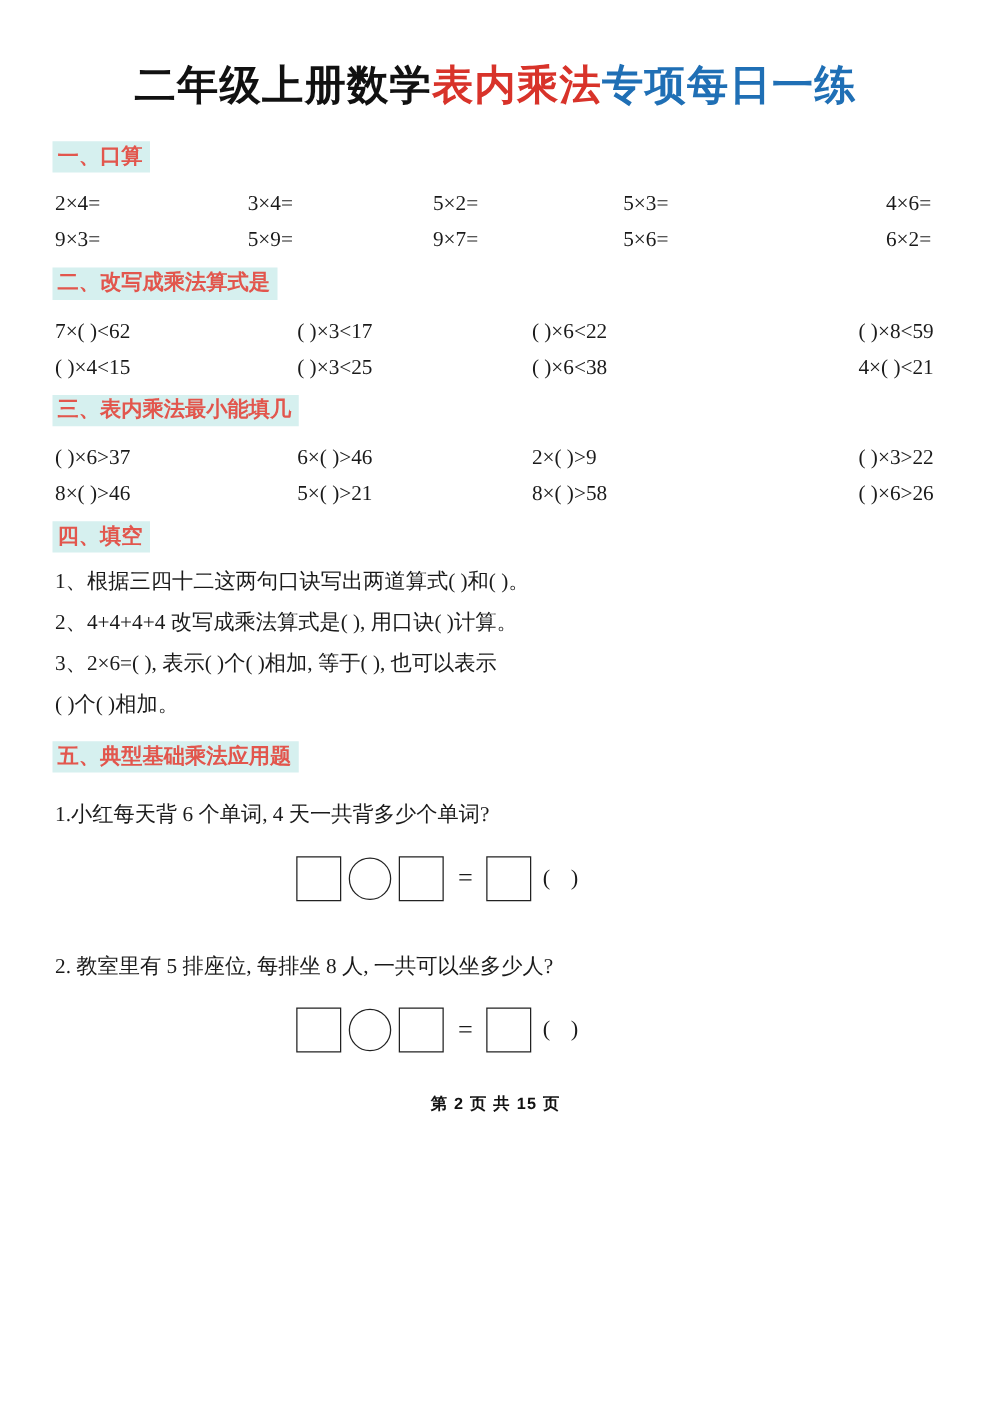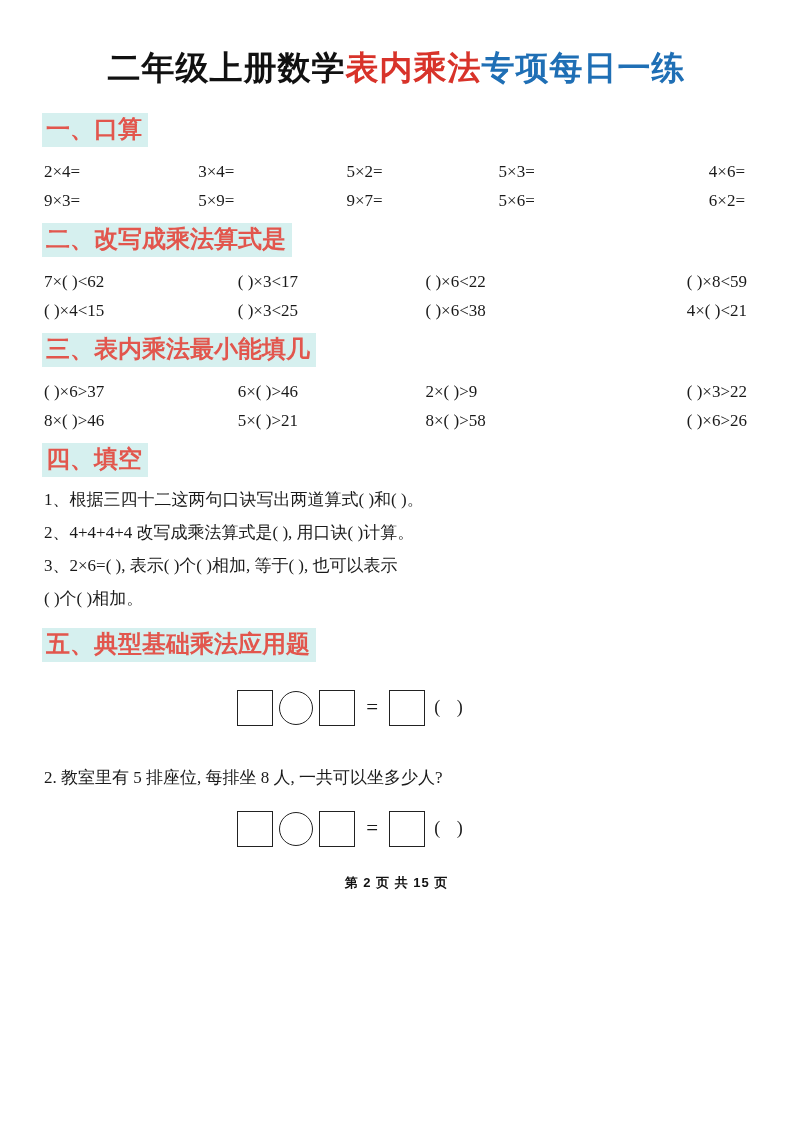--- a/index.html
+++ b/index.html
@@ -34,21 +34,21 @@
     white-space: nowrap;
   }
   .title .t-black { color: #111111; }
   .title .t-red   { color: #d8332a; }
   .title .t-blue  { color: #1f6fb5; }
 
   
   .section-head {
     display: inline-block;
     font-family: "Liberation Sans", "DejaVu Sans", sans-serif;
-    font-size: 24px;
+    font-size: 17px;
     font-weight: bold;
     color: #e2564d;
     background: #d6f0ef;
     padding: 1px 6px 3px 4px;
     margin: 12px 0 6px 0;
     line-height: 1.25;
   }
 
   
   .row5 {
@@ -203,20 +203,21 @@
   <div class="section-head">四、填空</div>
 
   <div class="fill-line">1、根据三四十二这两句口诀写出两道算式(            )和(            )。</div>
   <div class="fill-line">2、4+4+4+4 改写成乘法算式是(             ), 用口诀(              )计算。</div>
   <div class="fill-line">3、2×6=(    ), 表示(    )个(    )相加, 等于(    ), 也可以表示</div>
   <div class="fill-line">(    )个(    )相加。</div>
 
   
   <div class="section-head">五、典型基础乘法应用题</div>
 
+  <div class="word-problem">1.小红每天背 6 个单词, 4 天一共背多少个单词?</div>
   <div class="answer-row">
     <span class="box"></span>
     <span class="circle"></span>
     <span class="box"></span>
     <span class="eq">=</span>
     <span class="box"></span>
     <span class="unit">(    )</span>
   </div>
 
   <div class="word-problem" style="margin-top:40px;">2. 教室里有 5 排座位, 每排坐 8 人, 一共可以坐多少人?</div>

